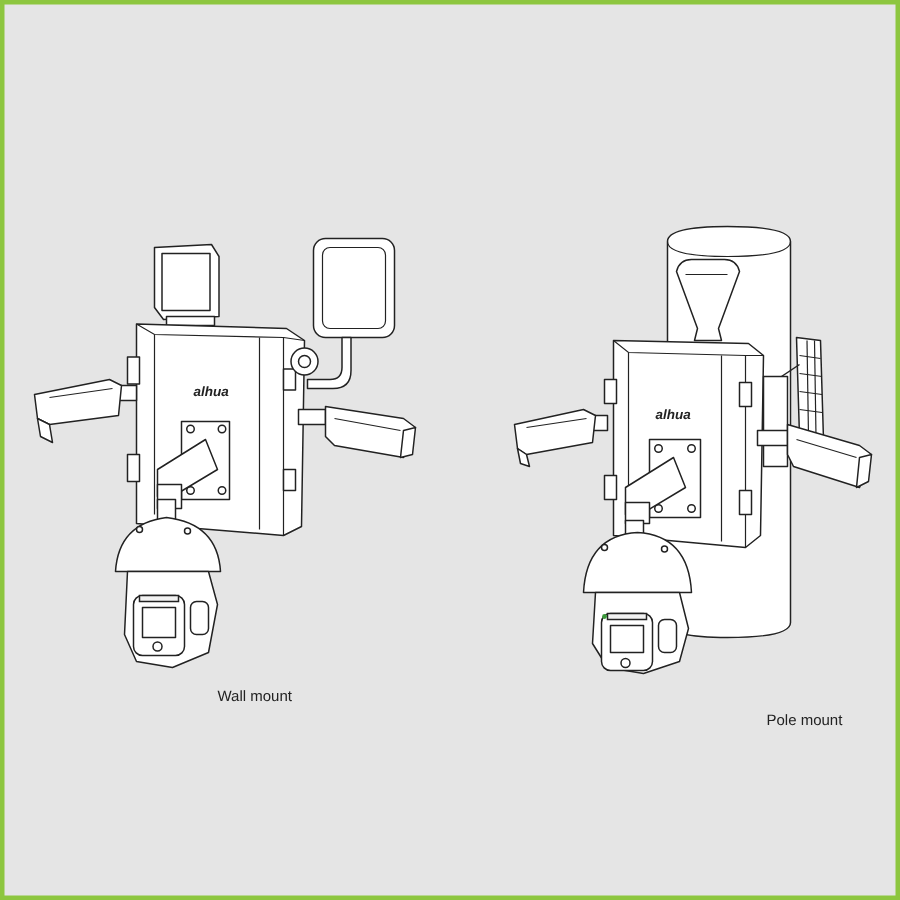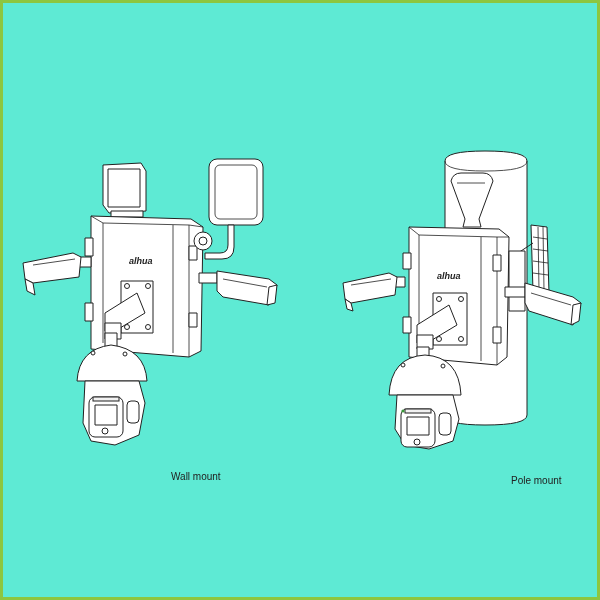--- a/index.html
+++ b/index.html
@@ -1,18 +1,18 @@
 <!DOCTYPE html>
 <html><head>
 <meta charset="utf-8">
 <style>
   html, body { margin:0; padding:0; background:#ffffff; }
   .frame {
     position:relative; width:600px; height:600px; box-sizing:border-box;
-    border:3px solid #8dc63f; background:#5eead4; overflow:hidden;
+    border:3px solid #8dc63f; background:#e5e5e5; overflow:hidden;
   }
   .figure { position:absolute; }
   .caption {
     position:absolute; font-family:"Liberation Sans", sans-serif; font-size:10px;
     color:#222; white-space:nowrap;
   }
   svg { display:block; }
   svg .ln { fill:#fff; stroke:#222; stroke-width:1; stroke-linejoin:round; }
   svg .ln2 { fill:none; stroke:#222; stroke-width:0.8; }
   svg .lt { fill:#f2f2f2; stroke:#222; stroke-width:1; }
@@ -83,21 +83,21 @@
           <circle class="ln" cx="112" cy="201" r="2"></circle>
         <path class="ln" d="M72,228 L126,228 L132,250 L126,282 L102,292 L78,288 L70,270 Z"></path>
         <rect class="ln" x="76" y="244" width="34" height="40" rx="6"></rect>
         <rect class="ln" x="82" y="252" width="22" height="20"></rect>
         <rect class="lt" x="80" y="244" width="26" height="4"></rect>
         <circle class="ln" cx="92" cy="278" r="3"></circle>
         <rect class="ln" x="114" y="248" width="12" height="22" rx="4"></rect>
       </g>
     </svg>
   </div>
-  <div class="caption" style="left:168px; top:456px;margin-top:12px;">Wall mount</div>
+  <div class="caption" style="left:142px; top:456px;">Wall mount</div>
 
   <div class="figure" style="left:330px; top:140px; width:260px; height:310px;">
     <svg width="260" height="310" viewBox="0 0 260 310">
 
       <g>
         <path class="ln" d="M112,18 Q112,8 152,8 Q194,8 194,18 L194,272 Q194,282 152,282 Q112,282 112,272 Z"></path>
         <path class="ln2" d="M112,18 Q112,28 152,28 Q194,28 194,18"></path>
       </g>
 
       <g>

